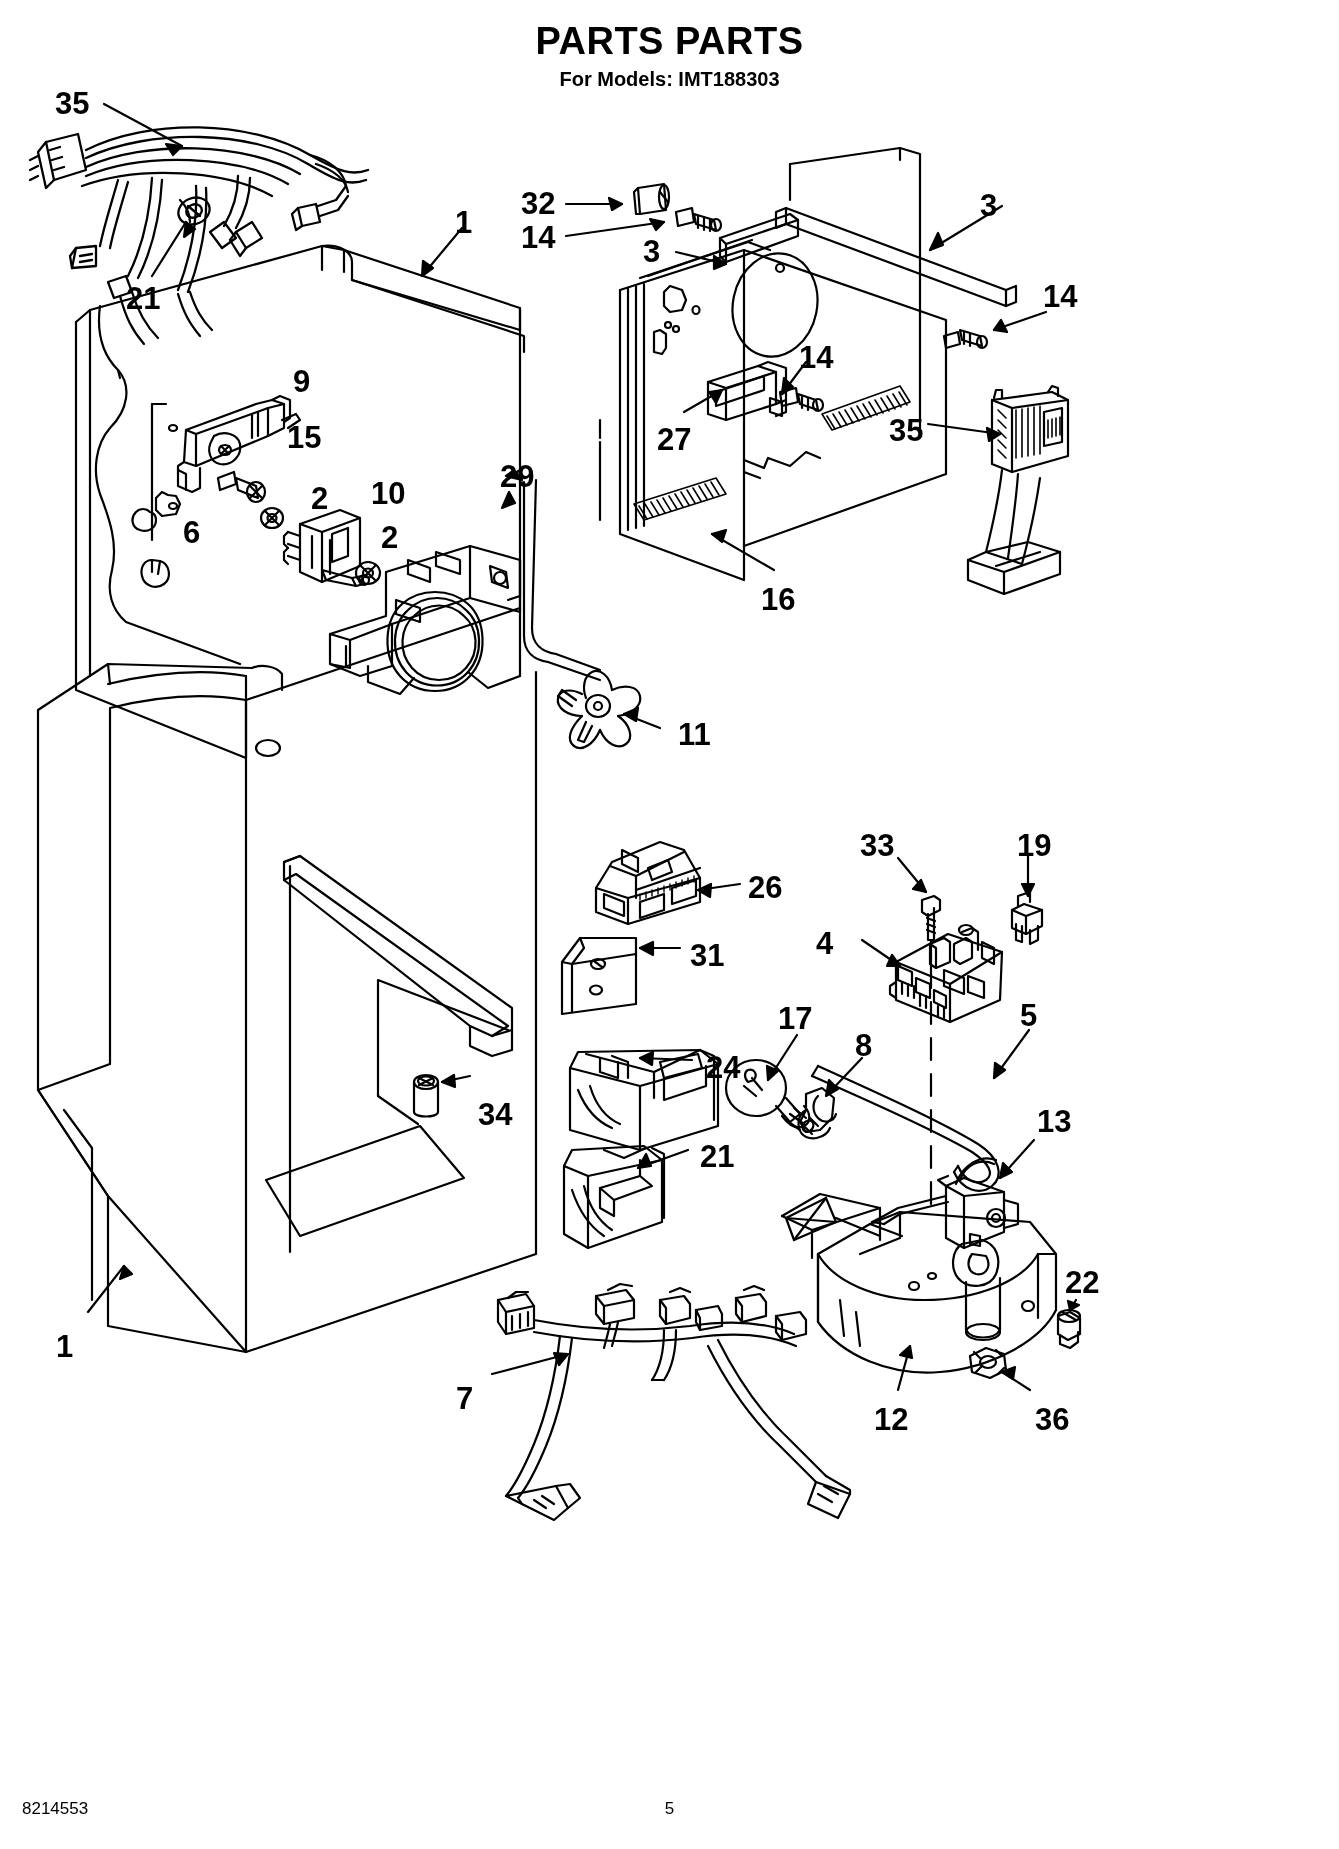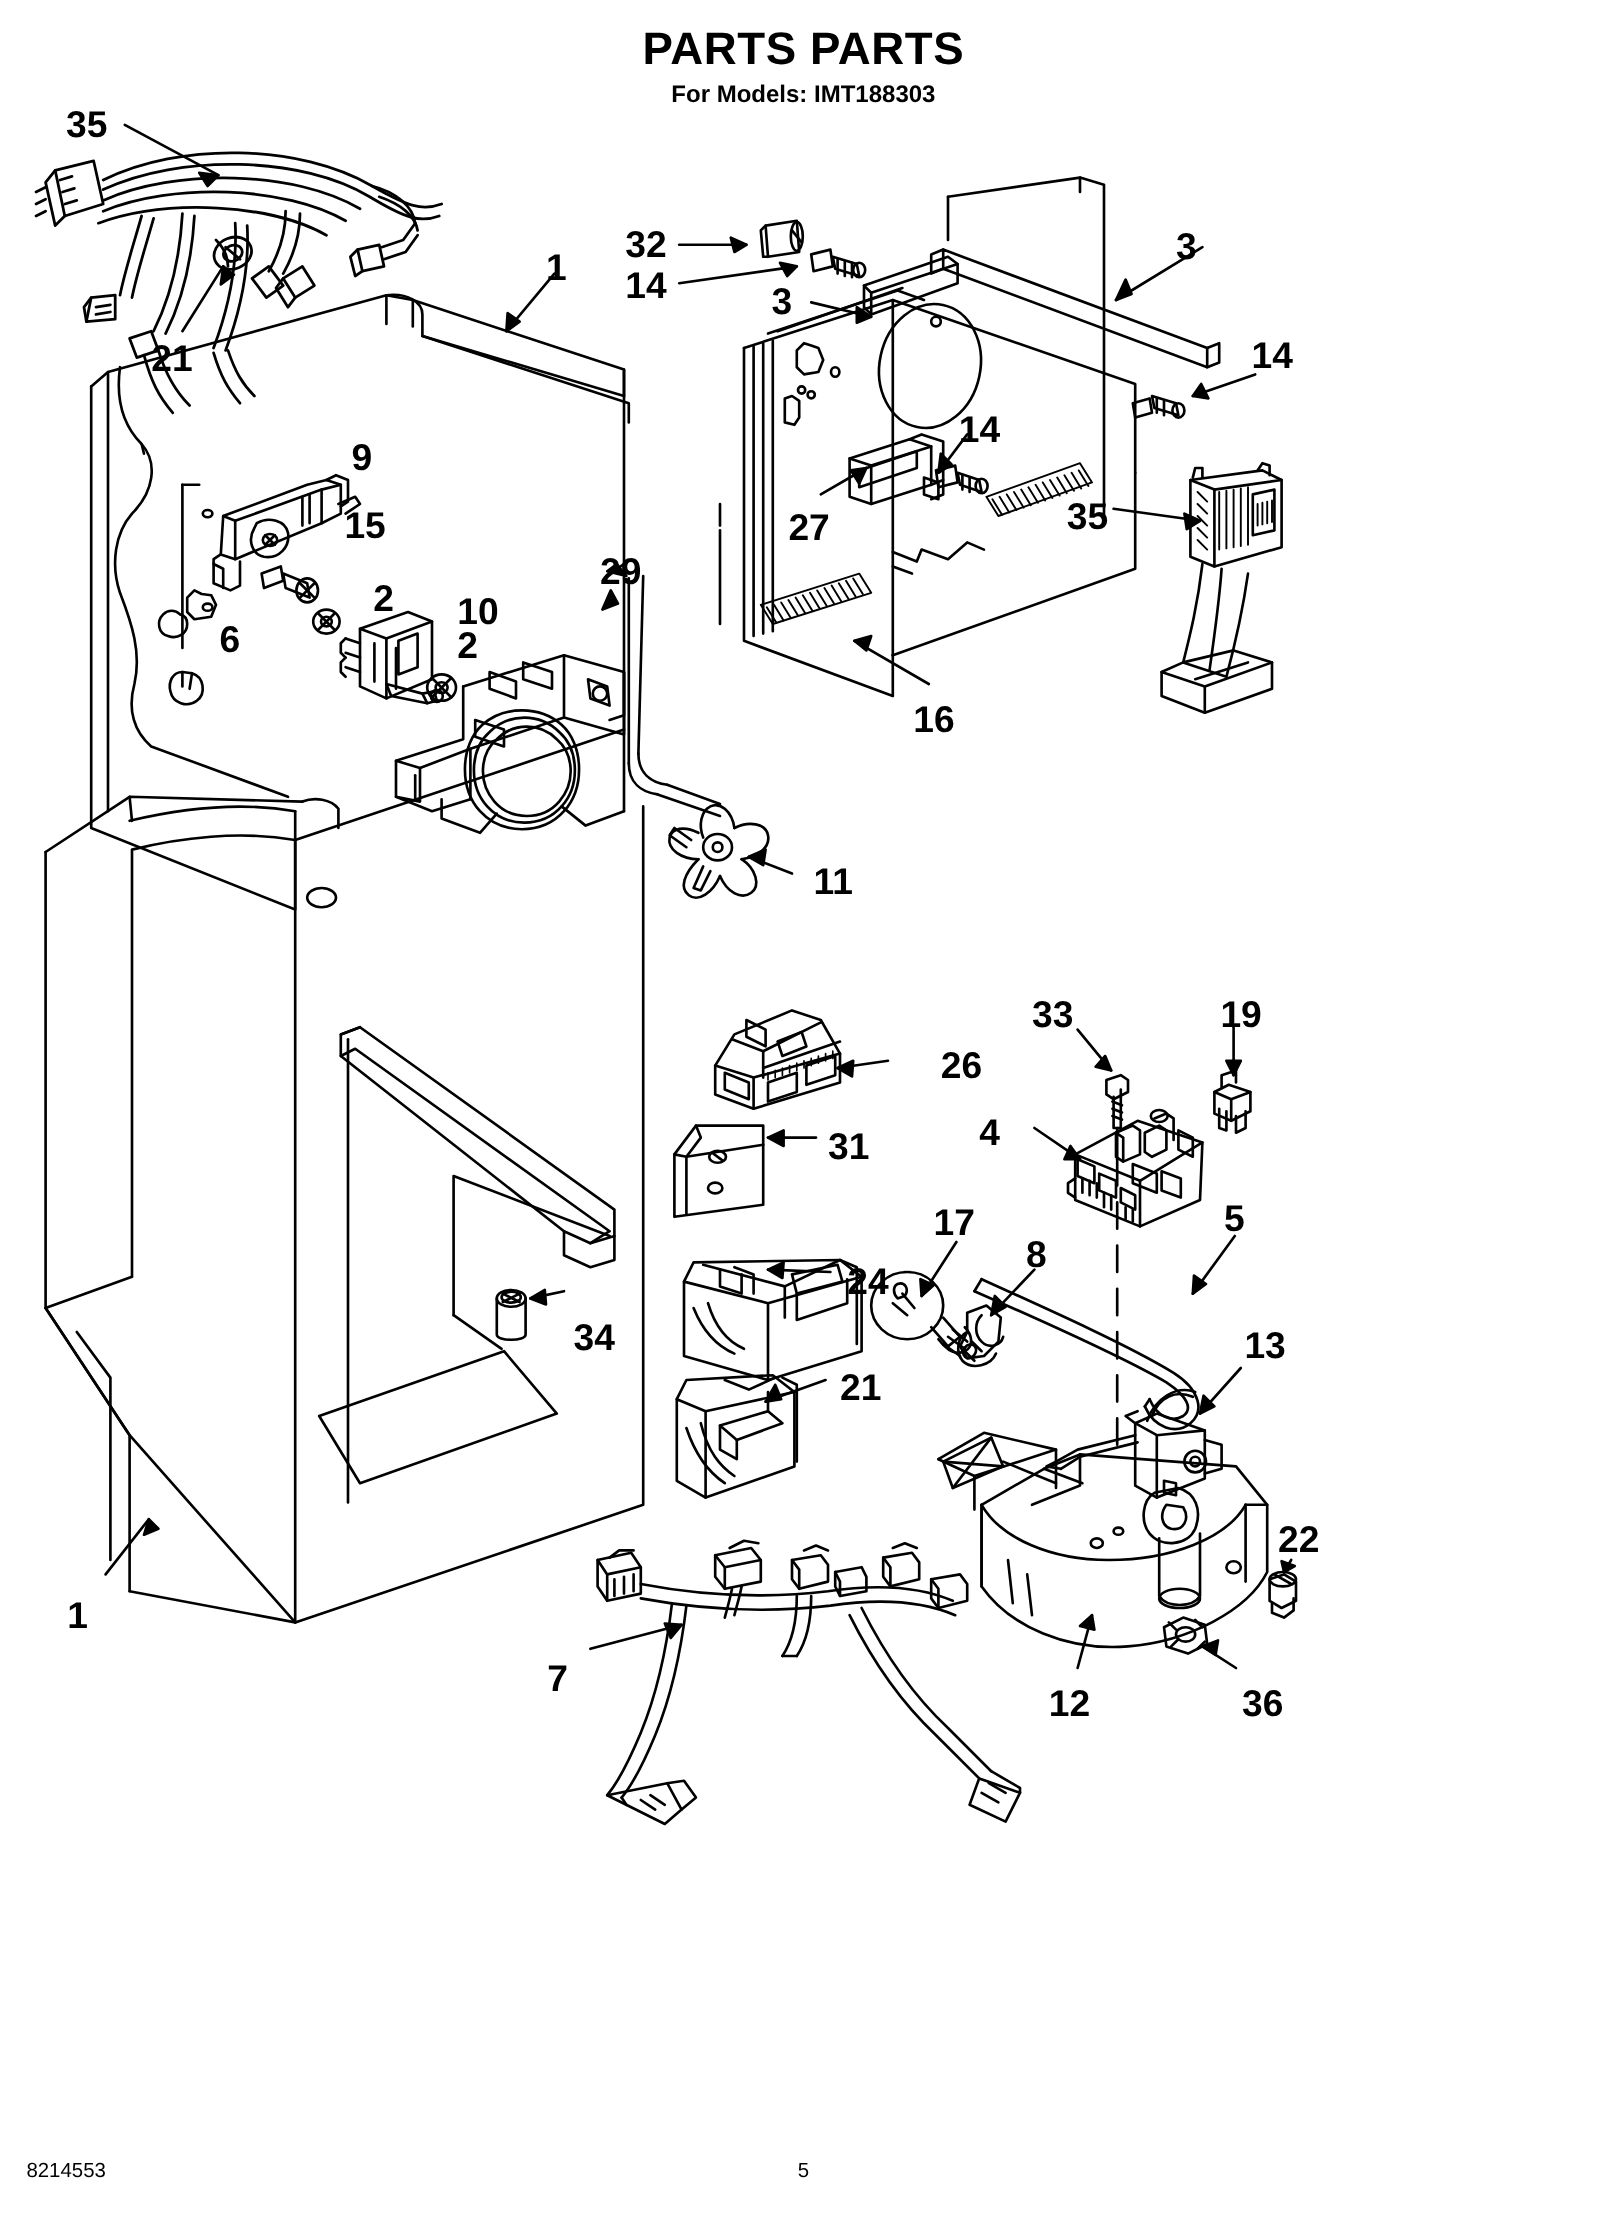--- a/index.html
+++ b/index.html
@@ -719,29 +719,29 @@
       <div class="callout" style="left: 980px; top: 190px;">3</div>
       <div class="callout" style="left: 1043px; top: 281px;">14</div>
       <div class="callout" style="left: 799px; top: 342px;">14</div>
       <div class="callout" style="left: 657px; top: 424px;">27</div>
       <div class="callout" style="left: 889px; top: 415px;">35</div>
       <div class="callout" style="left: 761px; top: 584px;">16</div>
       <div class="callout" style="left: 293px; top: 366px;">9</div>
       <div class="callout" style="left: 287px; top: 422px; text-align: right;">15</div>
       <div class="callout" style="left: 183px; top: 517px;">6</div>
       <div class="callout" style="left: 311px; top: 483px;">2</div>
-      <div class="callout" style="left: 371px; top: 494px; margin-left: 10px;">10</div>
+      <div class="callout" style="left: 371px; top: 478px;">10</div>
       <div class="callout" style="left: 381px; top: 522px;">2</div>
       <div class="callout" style="left: 500px; top: 461px;">29</div>
       <div class="callout" style="left: 678px; top: 719px;">11</div>
       <div class="callout" style="left: 860px; top: 830px;">33</div>
       <div class="callout" style="left: 1017px; top: 830px;">19</div>
       <div class="callout" style="left: 816px; top: 928px;">4</div>
       <div class="callout" style="left: 1020px; top: 1000px;">5</div>
-      <div class="callout" style="left: 748px; top: 872px; margin-left: 36px;">26</div>
+      <div class="callout" style="left: 748px; top: 872px;">26</div>
       <div class="callout" style="left: 690px; top: 940px;">31</div>
       <div class="callout" style="left: 478px; top: 1069px; margin-top: 30px;">34</div>
       <div class="callout" style="left: 706px; top: 1052px;">24</div>
       <div class="callout" style="left: 778px; top: 1003px;">17</div>
       <div class="callout" style="left: 855px; top: 1030px;">8</div>
       <div class="callout" style="left: 700px; top: 1141px;">21</div>
       <div class="callout" style="left: 1037px; top: 1106px;">13</div>
       <div class="callout" style="left: 1065px; top: 1267px;">22</div>
       <div class="callout" style="left: 874px; top: 1404px;">12</div>
       <div class="callout" style="left: 1035px; top: 1404px;">36</div>

